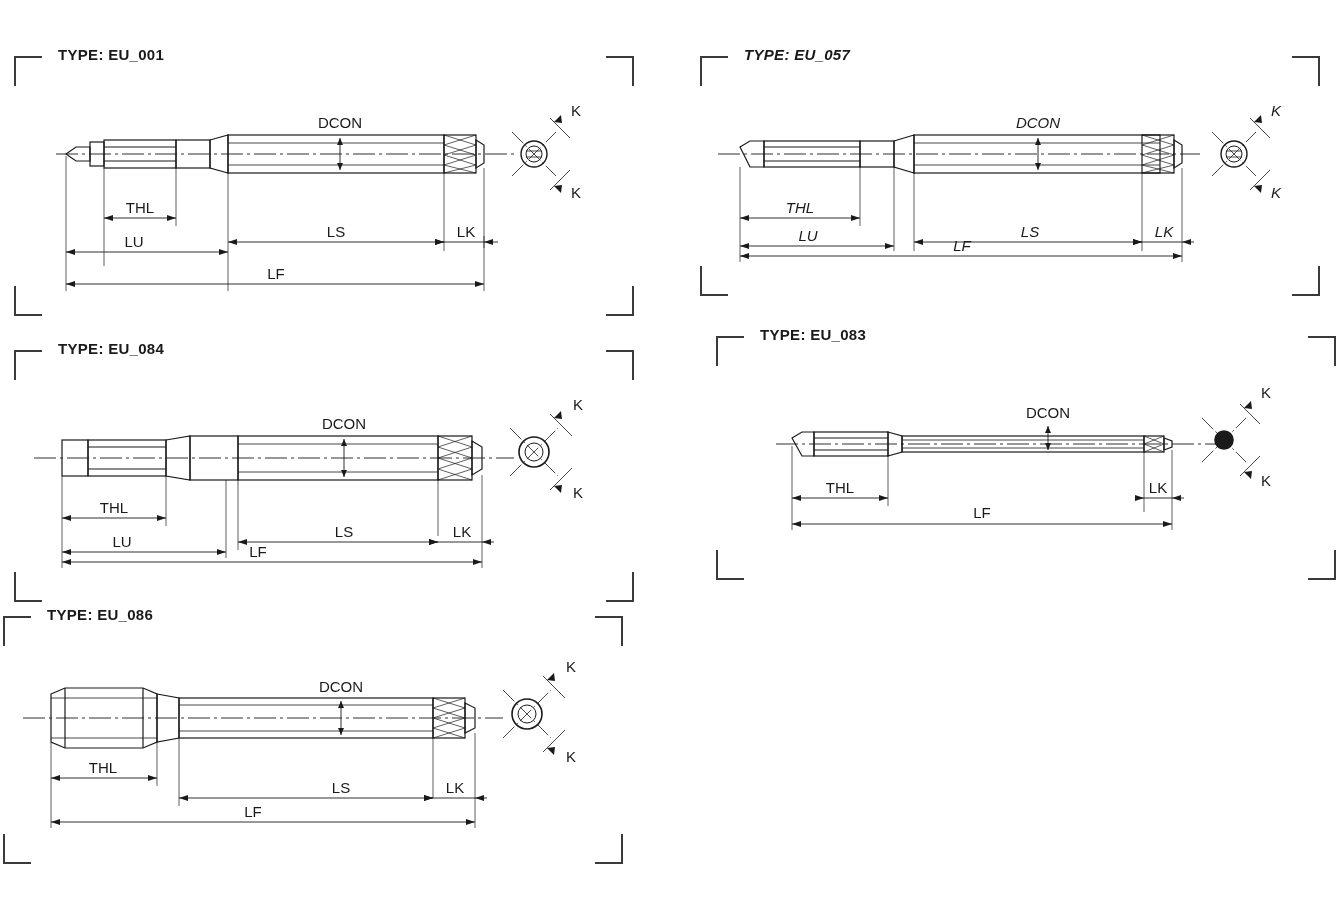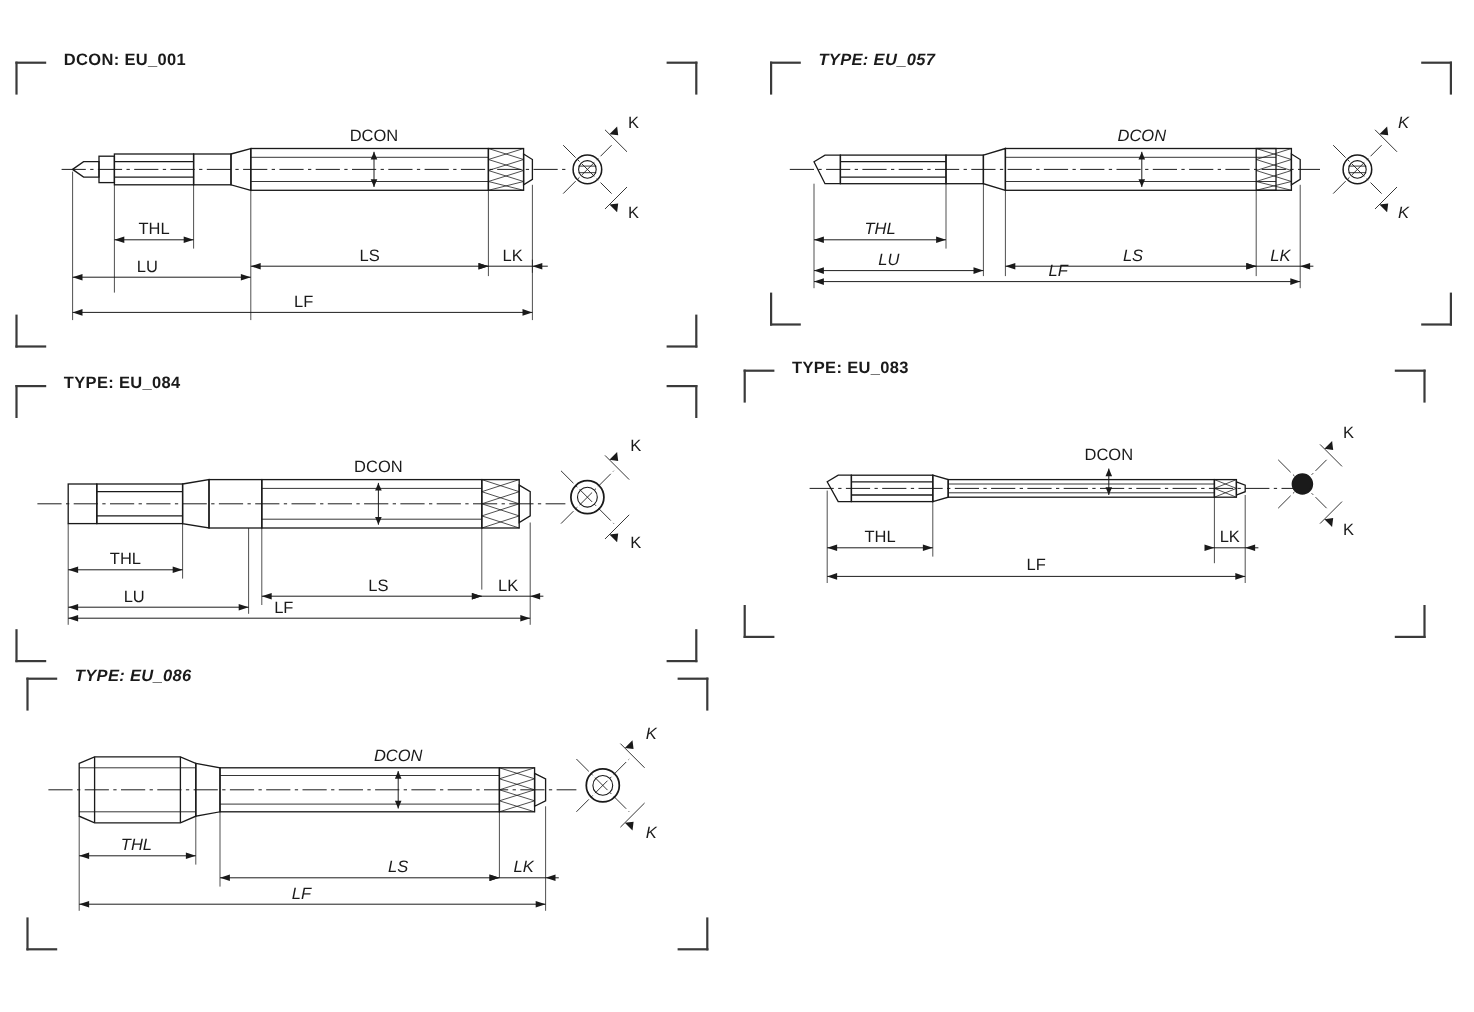--- a/index.html
+++ b/index.html
@@ -51,21 +51,21 @@
     font-size: 15px;
     fill: #1a1a1a;
   }
 </style>
 </head>
 <body>
 
 <div class="sheet">
 
   <div class="panel" style="left:14px; top:46px; width:620px; height:270px;">
-    <div class="panel-title">DCON: EU_001</div>
+    <div class="panel-title">TYPE: EU_001</div>
     <div class="corner tl" style="left:0; top:10px; width:26px; height:28px;"></div>
     <div class="corner tr" style="right:0; top:10px; width:26px; height:28px;"></div>
     <div class="corner bl" style="left:0; bottom:0; width:26px; height:28px;"></div>
     <div class="corner br" style="right:0; bottom:0; width:26px; height:28px;"></div>
 
     <svg width="620" height="270" viewBox="0 0 620 270">
       <g stroke="#1a1a1a" fill="none" stroke-width="1.2">
 
         <line x1="42" y1="108" x2="500" y2="108" stroke-dasharray="22,4,3,4" stroke-width="0.9"></line>
 
@@ -309,21 +309,21 @@
       <text class="dimtext" x="100" y="173" text-anchor="middle">THL</text>
       <text class="dimtext" x="108" y="207" text-anchor="middle">LU</text>
       <text class="dimtext" x="330" y="197" text-anchor="middle">LS</text>
       <text class="dimtext" x="448" y="197" text-anchor="middle">LK</text>
       <text class="dimtext" x="244" y="217" text-anchor="middle">LF</text>
       <text class="dimtext" x="564" y="70" text-anchor="middle">K</text>
       <text class="dimtext" x="564" y="158" text-anchor="middle">K</text>
     </svg>
   </div>
 
-  <div class="panel" style="left:676px; top:326px; width:620px; height:254px;text-align:center;">
+  <div class="panel" style="left:716px; top:326px; width:620px; height:254px;text-align:center;">
     <div class="panel-title">TYPE: EU_083</div>
     <div class="corner tl" style="left:0; top:10px; width:26px; height:28px;"></div>
     <div class="corner tr" style="right:0; top:10px; width:26px; height:28px;"></div>
     <div class="corner bl" style="left:0; bottom:0; width:26px; height:28px;"></div>
     <div class="corner br" style="right:0; bottom:0; width:26px; height:28px;"></div>
 
     <svg width="620" height="254" viewBox="0 0 620 254">
       <g stroke="#1a1a1a" fill="none" stroke-width="1.2">
         <line x1="60" y1="118" x2="500" y2="118" stroke-dasharray="22,4,3,4" stroke-width="0.9"></line>
 
@@ -378,21 +378,21 @@
       </g>
       <text class="dimtext" x="332" y="92" text-anchor="middle">DCON</text>
       <text class="dimtext" x="124" y="167" text-anchor="middle">THL</text>
       <text class="dimtext" x="442" y="167" text-anchor="middle">LK</text>
       <text class="dimtext" x="266" y="192" text-anchor="middle">LF</text>
       <text class="dimtext" x="550" y="72" text-anchor="middle">K</text>
       <text class="dimtext" x="550" y="160" text-anchor="middle">K</text>
     </svg>
   </div>
 
-  <div class="panel" style="left:24px; top:606px; width:620px; height:258px;font-style:italic;">
+  <div class="panel" style="left:3px; top:606px; width:620px; height:258px;">
     <div class="panel-title">TYPE: EU_086</div>
     <div class="corner tl" style="left:0; top:10px; width:26px; height:28px;"></div>
     <div class="corner tr" style="right:0; top:10px; width:26px; height:28px;"></div>
     <div class="corner bl" style="left:0; bottom:0; width:26px; height:28px;"></div>
     <div class="corner br" style="right:0; bottom:0; width:26px; height:28px;"></div>
 
     <svg width="620" height="258" viewBox="0 0 620 258">
       <g stroke="#1a1a1a" fill="none" stroke-width="1.2">
         <line x1="20" y1="112" x2="500" y2="112" stroke-dasharray="22,4,3,4" stroke-width="0.9"></line>
 

